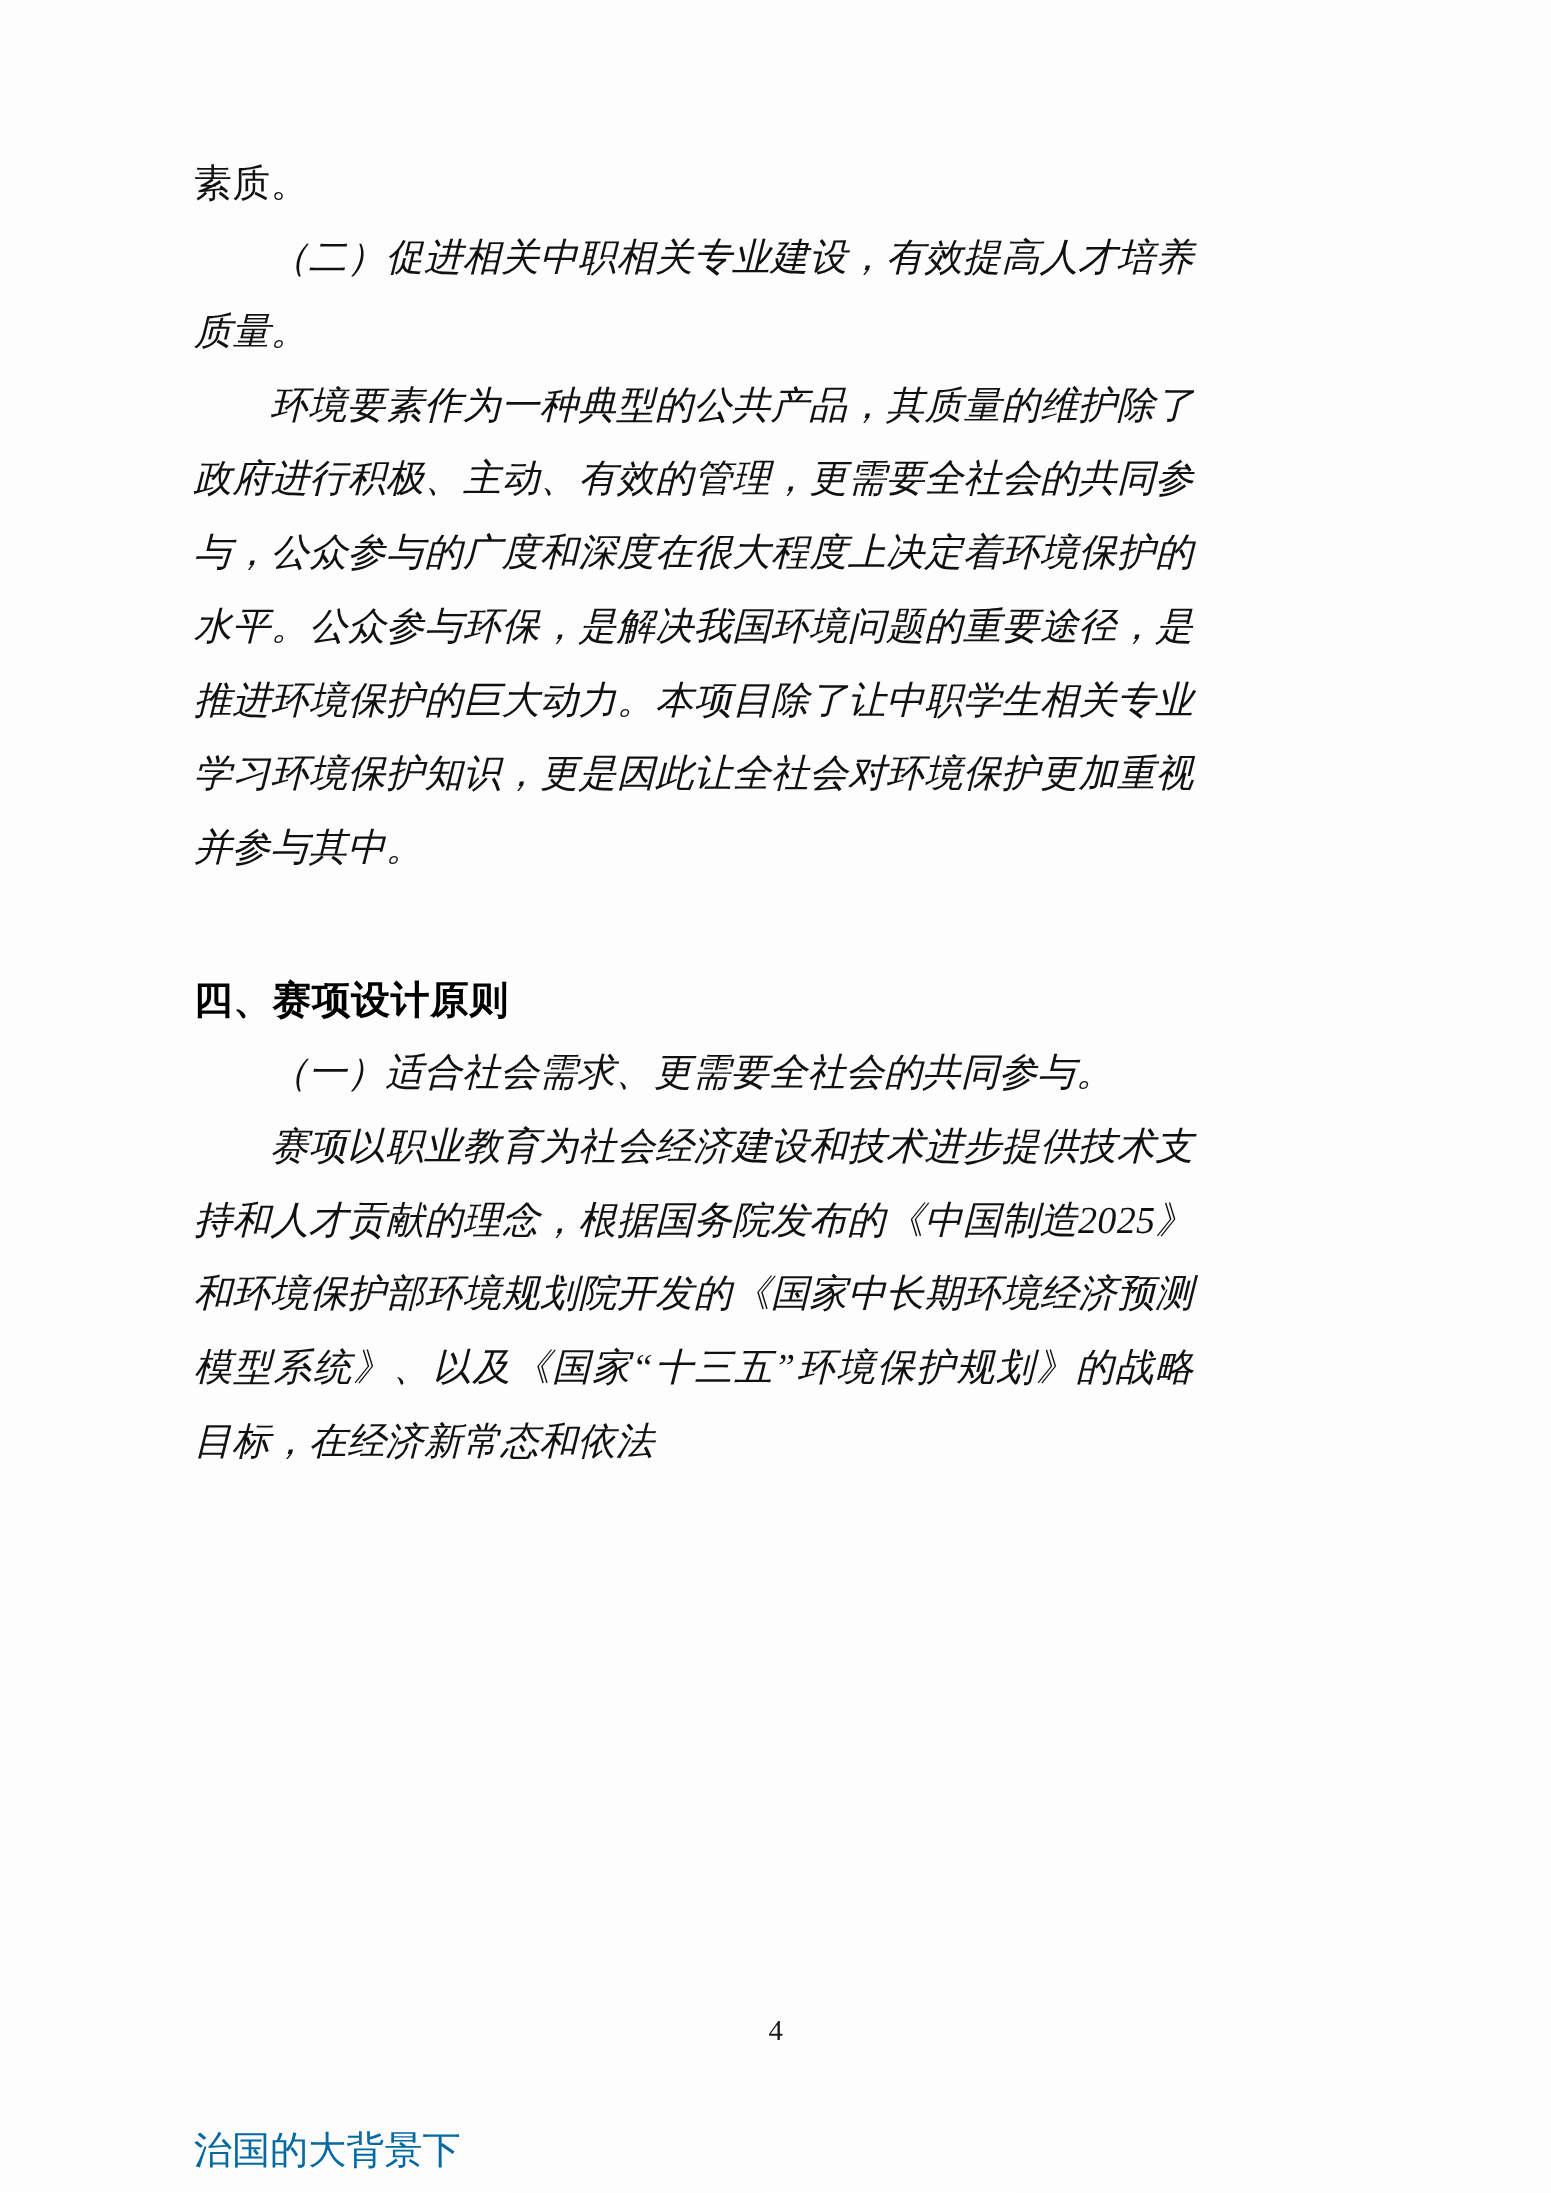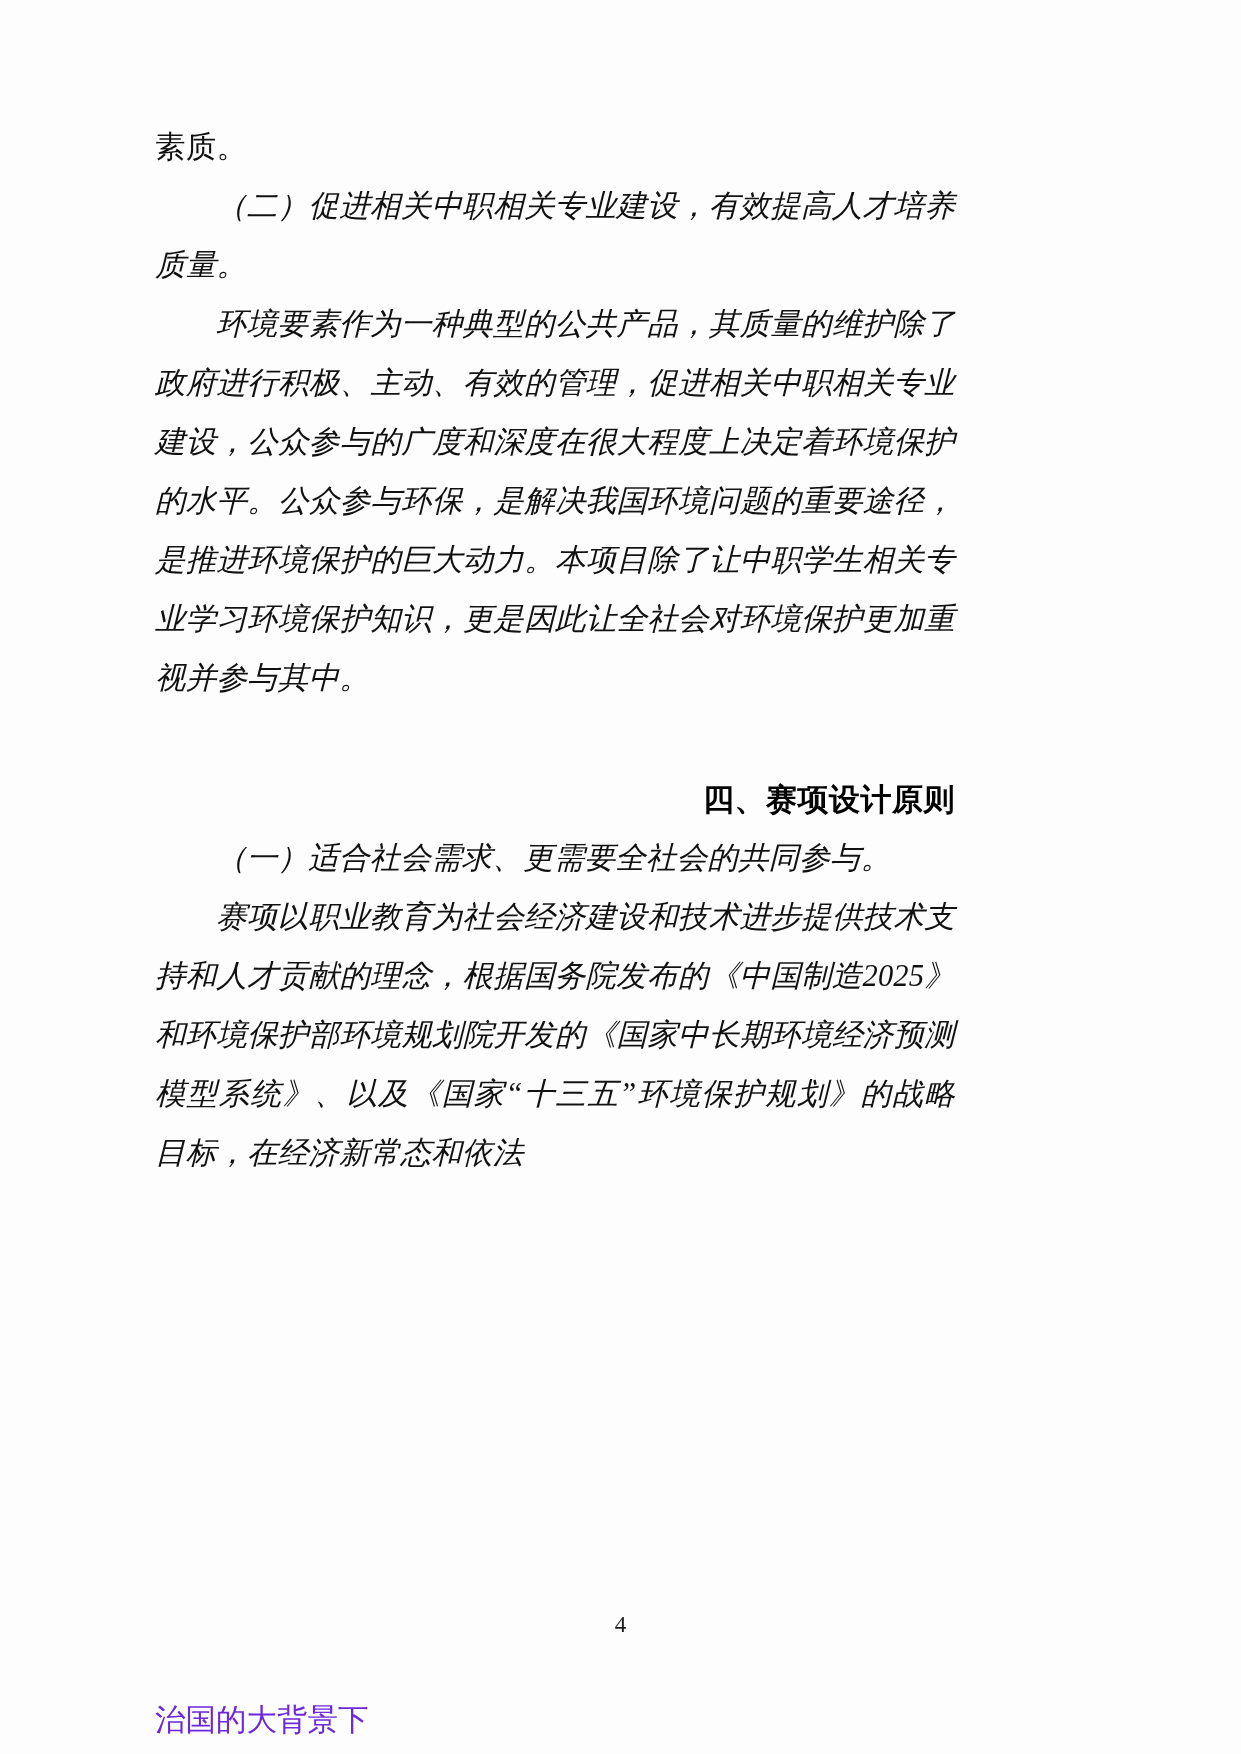--- a/index.html
+++ b/index.html
@@ -42,21 +42,20 @@
     font-style: italic;
   }
   .heading {
     font-size: 31px;
     line-height: 59px;
     font-weight: bold;
     margin: 0;
     color: #000000;
     letter-spacing: 0.5px;
     font-family: "Liberation Sans", "DejaVu Sans", sans-serif;
-    text-align: right;
   }
   .gap-before-heading {
     height: 62px;
   }
   .footer {
     position: absolute;
     left: 0;
     top: 1612px;
     width: 1241px;
     text-align: center;
@@ -66,40 +65,40 @@
     color: #1a1a1a;
     font-family: "Liberation Serif", "DejaVu Serif", serif;
   }
   .tail-line {
     position: absolute;
     left: 155px;
     top: 1700px;
     width: 800px;
     font-size: 30.5px;
     line-height: 40px;
-    color: #6d28d9;
+    color: #0369a1;
     white-space: nowrap;
     overflow: hidden;
     font-family: "Liberation Serif", "DejaVu Serif", serif;
   }
 </style>
 </head>
 <body>
 
 <div class="page">
 
   <div class="content">
 
     <p class="para">素质。</p>
 
     <p class="para indent">（二）促进相关中职相关专业建设，有效提高人才培养质量。</p>
 
 
 
-    <p class="para indent">环境要素作为一种典型的公共产品，其质量的维护除了政府进行积极、主动、有效的管理，促进相关中职相关专业建设，公众参与的广度和深度在很大程度上决定着环境保护的水平。公众参与环保，是解决我国环境问题的重要途径，是推进环境保护的巨大动力。本项目除了让中职学生相关专业学习环境保护知识，更是因此让全社会对环境保护更加重视并参与其中。</p>
+    <p class="para indent">环境要素作为一种典型的公共产品，其质量的维护除了政府进行积极、主动、有效的管理，更需要全社会的共同参与，公众参与的广度和深度在很大程度上决定着环境保护的水平。公众参与环保，是解决我国环境问题的重要途径，是推进环境保护的巨大动力。本项目除了让中职学生相关专业学习环境保护知识，更是因此让全社会对环境保护更加重视并参与其中。</p>
 
     <div class="gap-before-heading"></div>
 
     <h2 class="heading">四、赛项设计原则</h2>
 
     <p class="para indent">（一）适合社会需求、更需要全社会的共同参与。</p>
 
     <p class="para indent">赛项以职业教育为社会经济建设和技术进步提供技术支持和人才贡献的理念，根据国务院发布的《中国制造2025》和环境保护部环境规划院开发的《国家中长期环境经济预测模型系统》、以及《国家“十三五”环境保护规划》的战略目标，在经济新常态和依法</p>
 
   </div>

